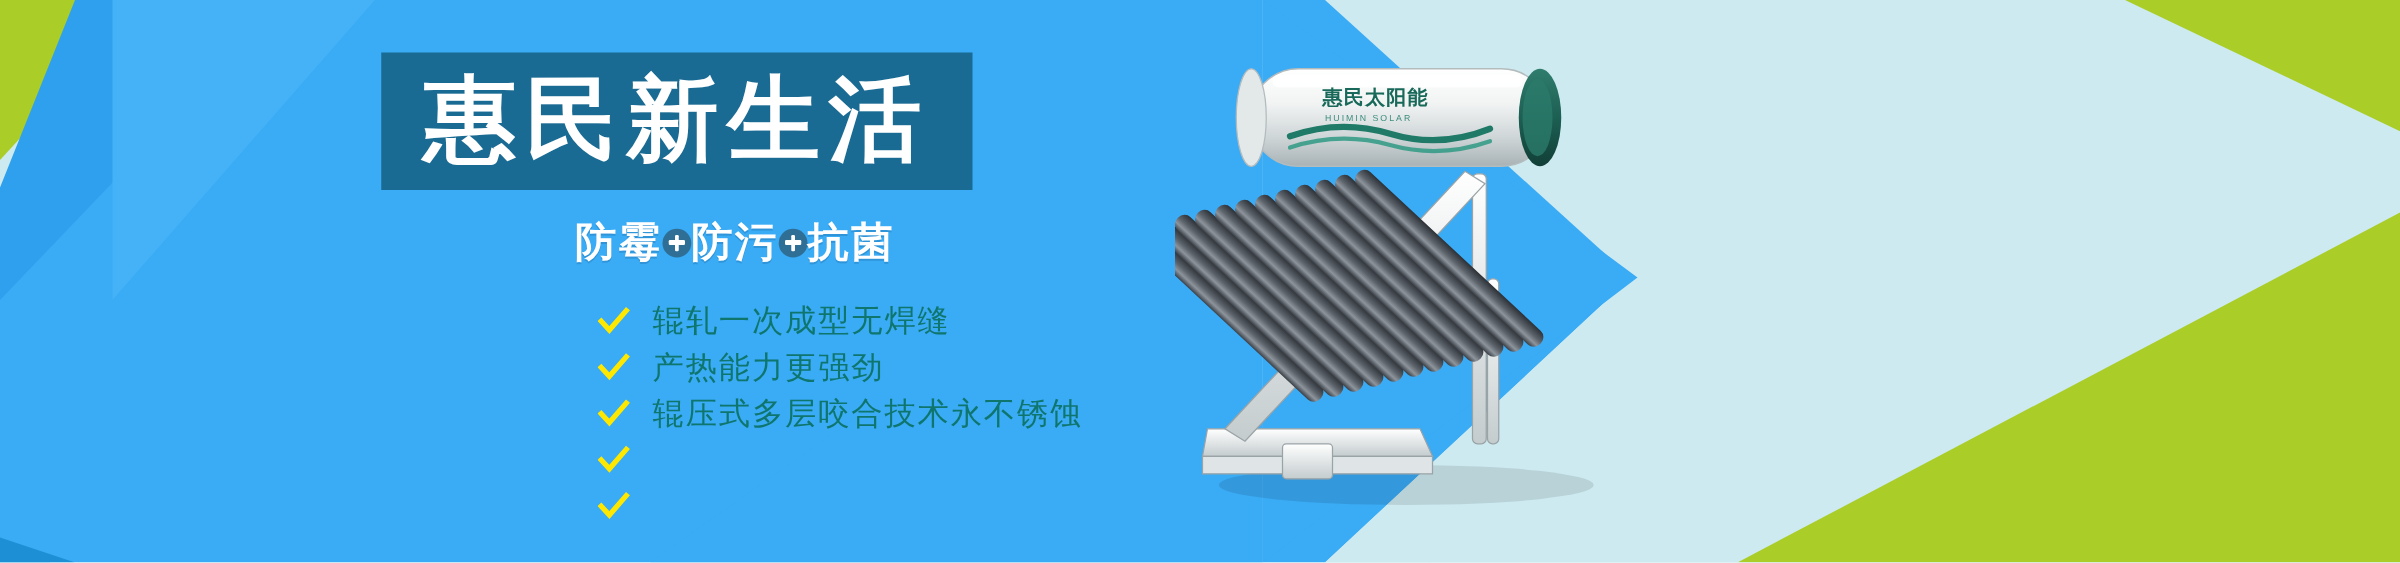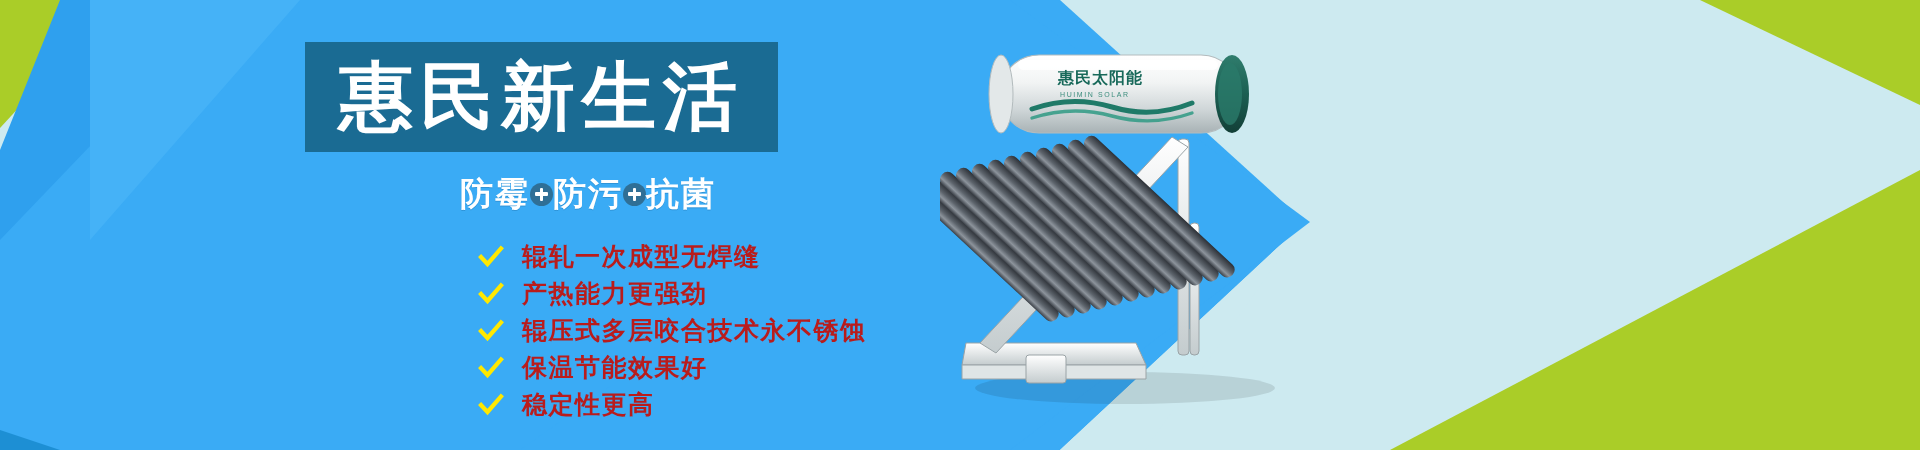--- a/index.html
+++ b/index.html
@@ -54,21 +54,21 @@
     display:flex;align-items:center;
     height:34px;margin-bottom:3px;
     white-space:nowrap;
   }
   .check{
     width:26px;height:26px;flex:0 0 auto;margin-right:18px;
     display:flex;align-items:center;justify-content:center;
   }
   .check svg{display:block;}
   .feature-text{
-    color:#b91c1c;font-size:25px;font-weight:bold;letter-spacing:1.5px;
+    color:#0f766e;font-size:25px;font-weight:normal;letter-spacing:1.5px;
     line-height:30px;
     font-family:"DejaVu Sans","Liberation Sans",sans-serif;
   }
 
   
   .product{position:absolute;left:940px;top:0;width:420px;height:450px;margin-top:43px;}
   .product svg{display:block;}
 </style>
 </head>
 <body>
@@ -156,30 +156,28 @@
         </span>
         <span class="feature-text">辊压式多层咬合技术永不锈蚀</span>
       </div>
 
       <div class="feature">
         <span class="check">
           <svg width="26" height="26" viewBox="0 0 26 26">
               <path d="M3 13 L9.5 20 L23 4.5" fill="none" stroke="#ffe800" stroke-width="4.2" stroke-linecap="square" stroke-linejoin="miter"></path>
             </svg>
         </span>
-        <span class="feature-text">保温节能效果好</span>
-      </div>
-
-      <div class="feature">
-        <span class="check">
-          <svg width="26" height="26" viewBox="0 0 26 26">
-              <path d="M3 13 L9.5 20 L23 4.5" fill="none" stroke="#ffe800" stroke-width="4.2" stroke-linecap="square" stroke-linejoin="miter"></path>
-            </svg>
-        </span>
-        <span class="feature-text">稳定性更高</span>
+      </div>
+
+      <div class="feature">
+        <span class="check">
+          <svg width="26" height="26" viewBox="0 0 26 26">
+              <path d="M3 13 L9.5 20 L23 4.5" fill="none" stroke="#ffe800" stroke-width="4.2" stroke-linecap="square" stroke-linejoin="miter"></path>
+            </svg>
+        </span>
       </div>
 
     </div>
   </div>
 
   <div class="product">
     <svg width="420" height="450" viewBox="0 0 420 450" xmlns="http://www.w3.org/2000/svg">
       <defs>
         <linearGradient id="tankG" x1="0" y1="0" x2="0" y2="1">
           <stop offset="0%" stop-color="#ffffff"></stop>

